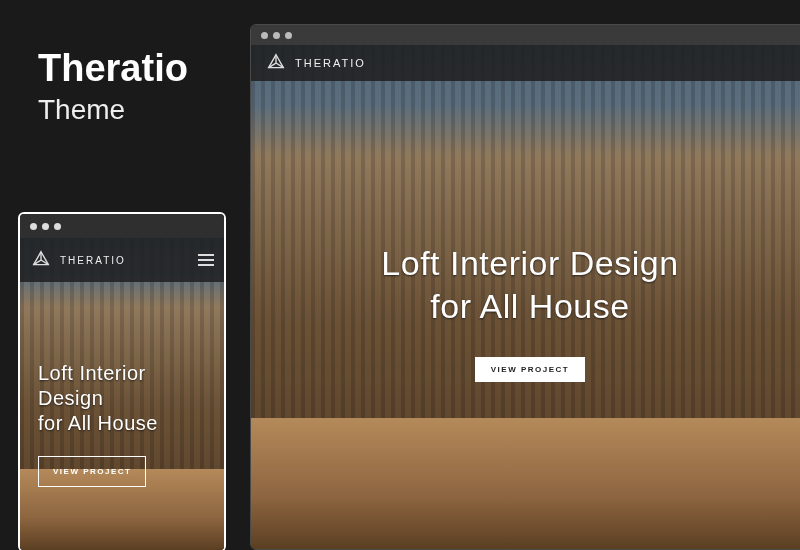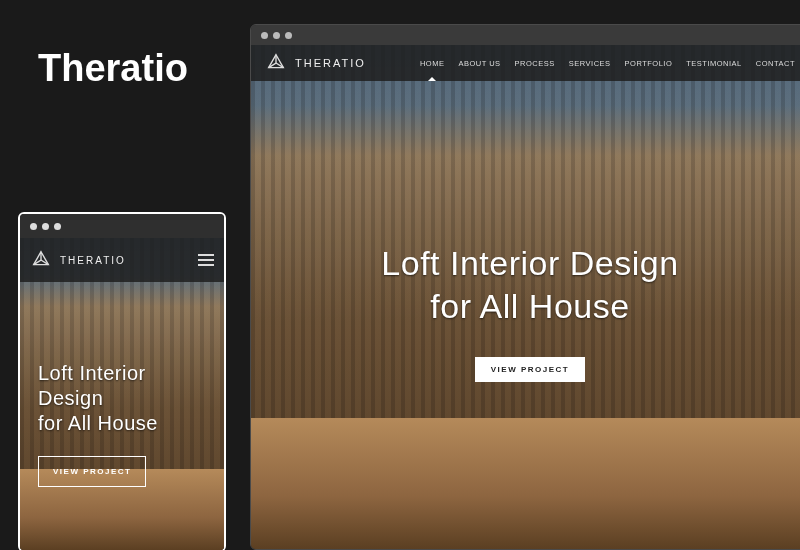--- a/index.html
+++ b/index.html
@@ -201,20 +201,21 @@
   }
   
   .window.desktop { left: 250px; top: 24px; width: 560px; height: 526px; border-color: #4a4a4a; }
   .window.desktop .titlebar { height: 20px; }
 </style>
 </head>
 <body>
 
 <div class="info-block">
   <div class="info-title">Theratio</div>
+  <div class="info-subtitle">Theme</div>
 </div>
 
 <div class="window desktop">
   <div class="titlebar">
     <span class="dot"></span>
     <span class="dot"></span>
     <span class="dot"></span>
   </div>
   <div class="site">
     <div class="hero-bg"></div>
@@ -223,29 +224,20 @@
 
     <div class="site-header">
       <span class="logo-icon">
         <svg width="22" height="22" viewBox="0 0 24 24" fill="none" stroke="#ddd" stroke-width="1.5">
           <path d="M12 3 L20 17 L4 17 Z"></path>
           <path d="M12 3 L12 12 L4 17"></path>
           <path d="M12 12 L20 17"></path>
         </svg>
       </span>
       <span class="logo-text">THERATIO</span>
-      <div class="nav">
-        <span class="nav-item active">HOME</span>
-        <span class="nav-item">ABOUT US</span>
-        <span class="nav-item">PROCESS</span>
-        <span class="nav-item">SERVICES</span>
-        <span class="nav-item">PORTFOLIO</span>
-        <span class="nav-item">TESTIMONIAL</span>
-        <span class="nav-item">CONTACT</span>
-      </div>
     </div>
 
     <div class="hero-content">
       <div class="hero-title">
         <span>Loft Interior Design</span><br>
         <span>for All House</span>
       </div>
       <button class="btn-view">VIEW PROJECT</button>
     </div>
   </div>

